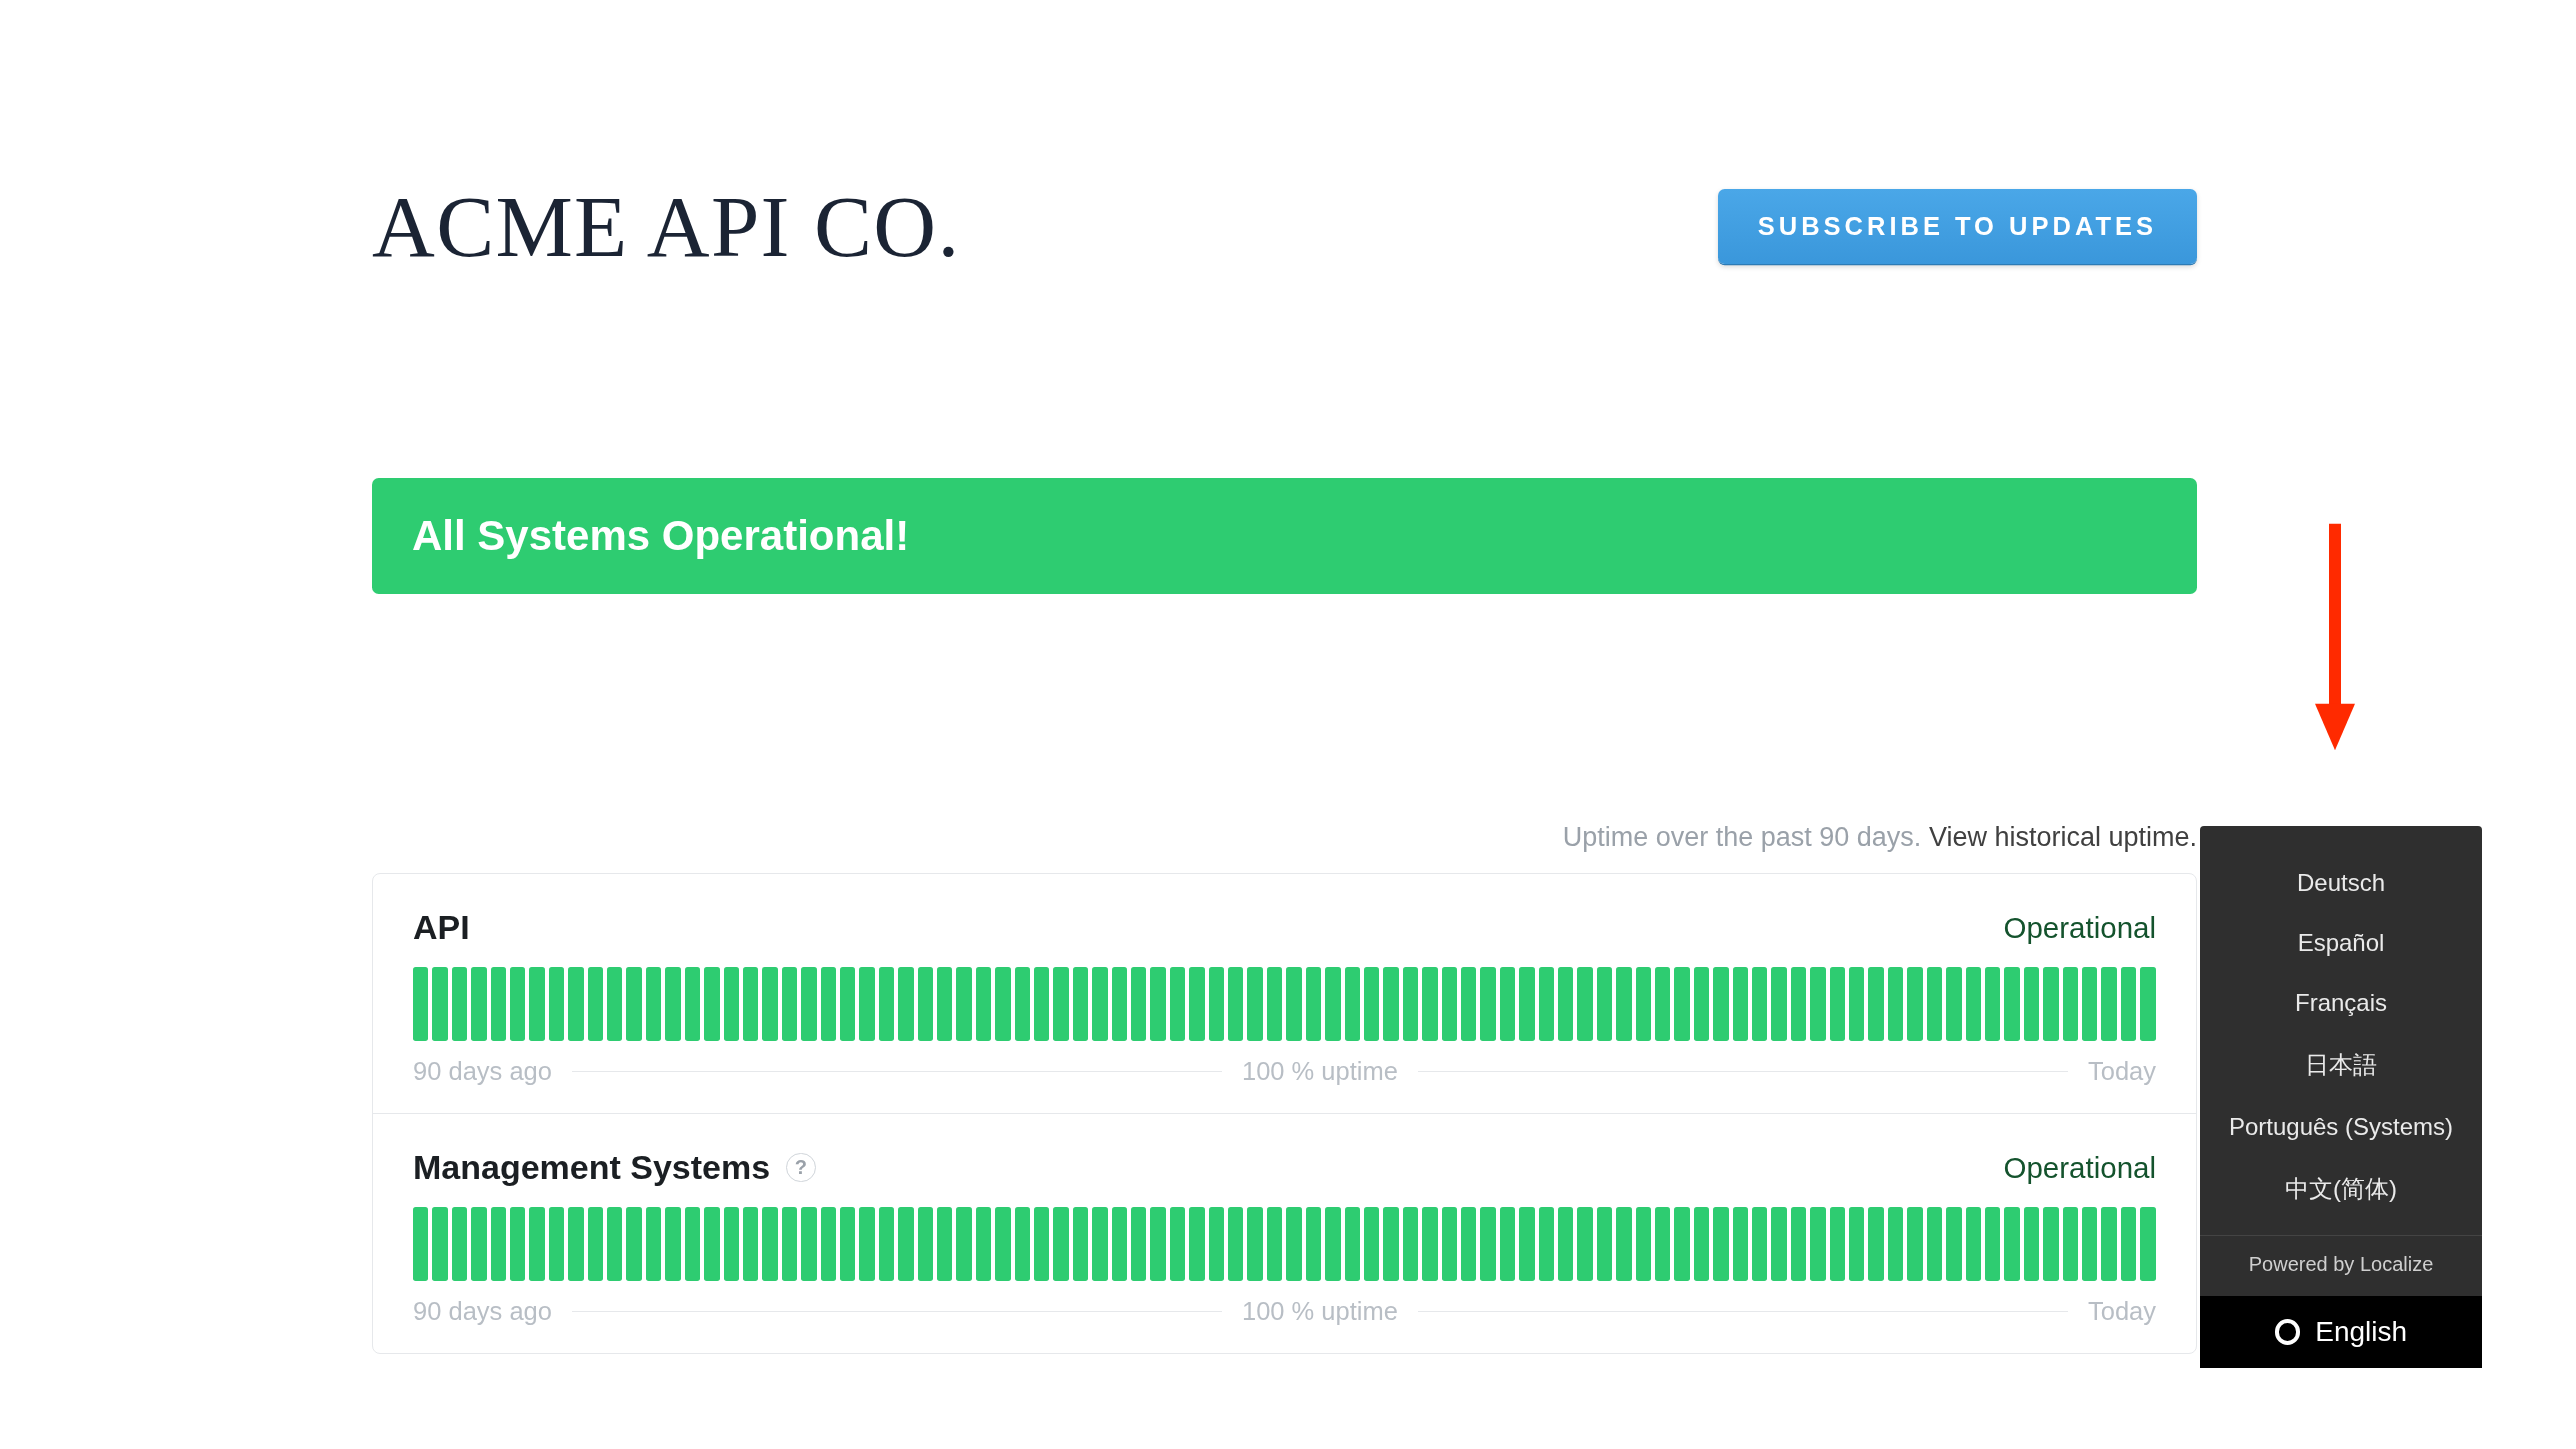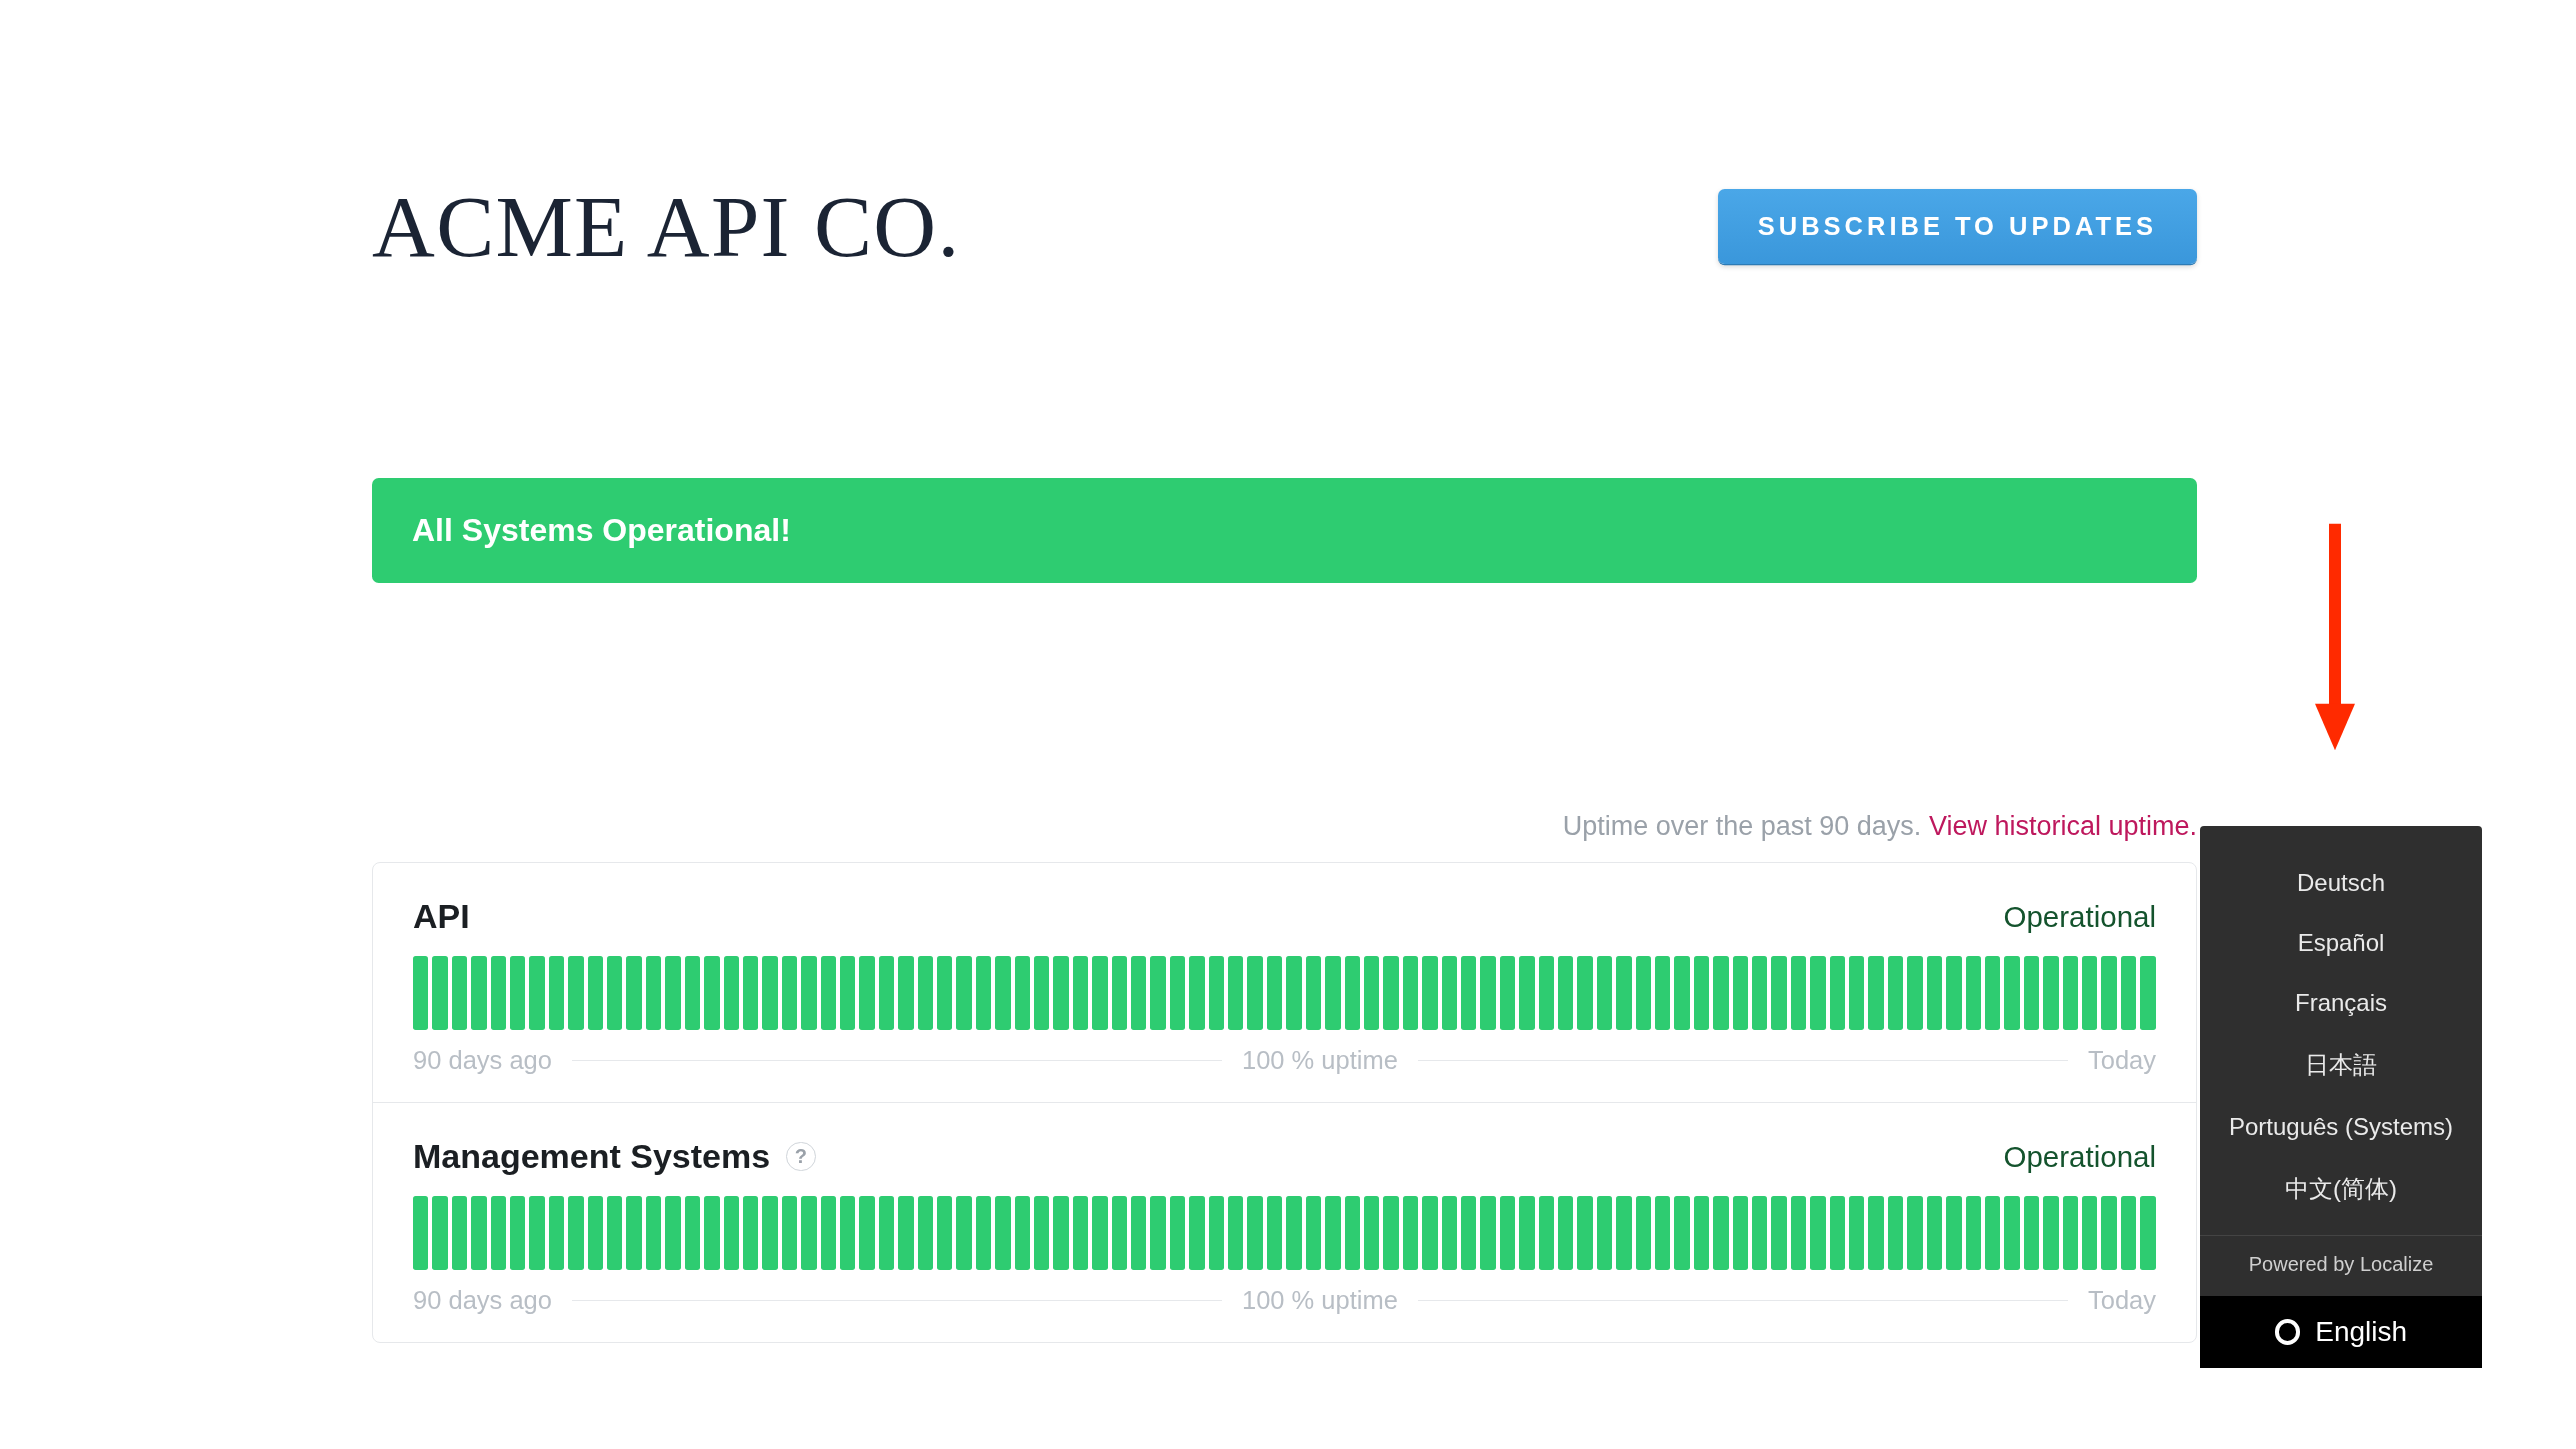--- a/index.html
+++ b/index.html
@@ -40,33 +40,33 @@
     box-shadow: 0 1.3px 0 #2d7bb5, 0 2.7px 5.4px rgba(0,0,0,.15);
   }
 
   
   .status-banner {
     margin-top: 201px;
     background: #2ecc71;
     color: #ffffff;
     border-radius: 6.7px;
     padding: 34px 40px;
-    font-size: 32px;
+    font-size: 42px;
     font-weight: 600;
   }
 
   
   .uptime-caption {
     margin-top: 228px;
     text-align: right;
     font-size: 27px;
     color: #9aa1a9;
   }
   .uptime-caption a {
-    color: #be185d;
+    color: #404040;
     text-decoration: none;
   }
 
   
   .components {
     margin-top: 20px;
     border: 1.3px solid #e6e8eb;
     border-radius: 8px;
     background: #fff;
   }

